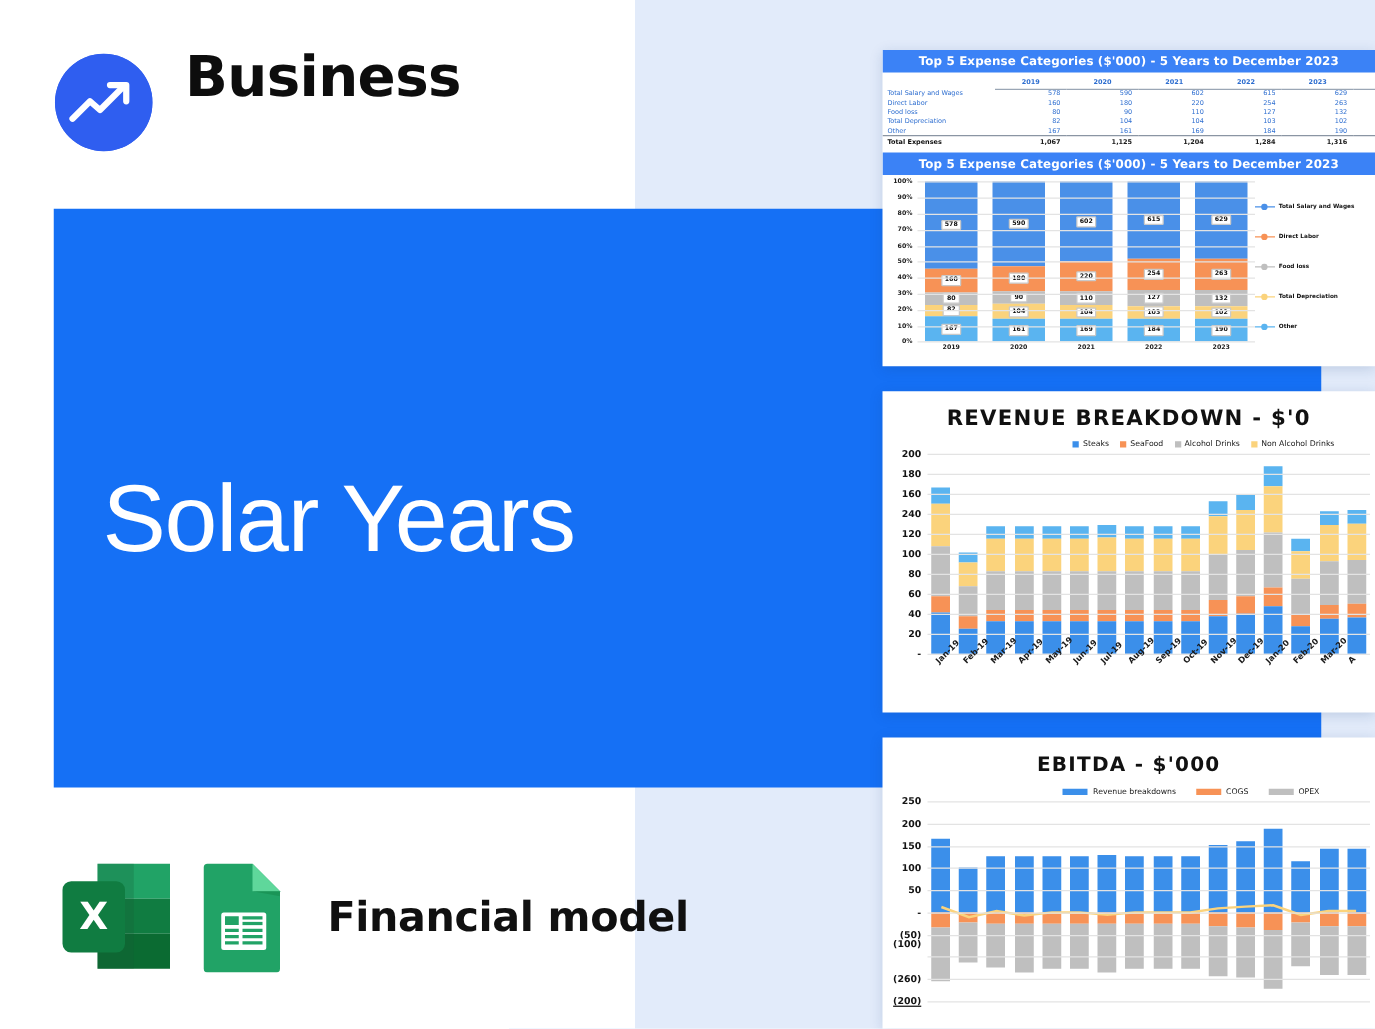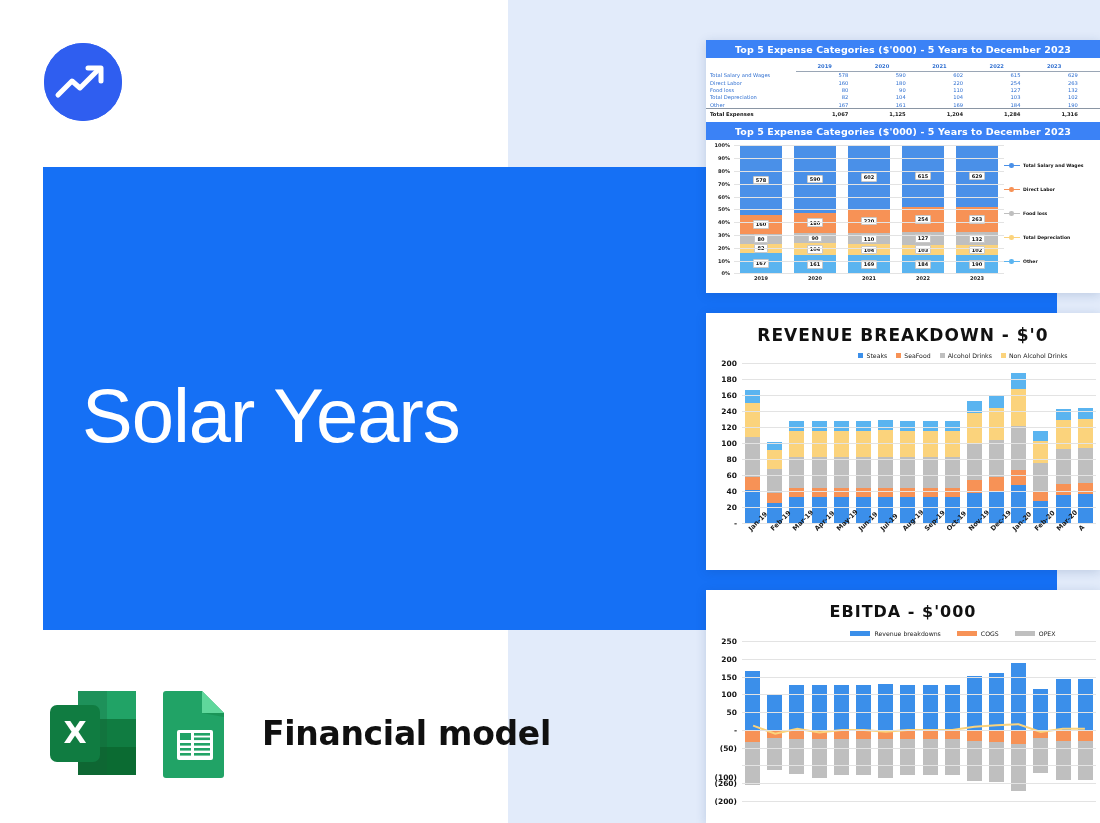--- a/index.html
+++ b/index.html
@@ -122,20 +122,21 @@
 
   <div class="logo-wrap">
     <div class="logo-mark">
       <svg width="78" height="78" viewBox="0 0 78 78">
         <circle cx="39" cy="39" r="39" fill="#2f5ef0"></circle>
         <path d="M14 52 L28 38 L36 45 L55 26" stroke="#fff" stroke-width="5" fill="none" stroke-linecap="round" stroke-linejoin="round"></path>
         <path d="M44 25 L57 25 L57 38" stroke="#fff" stroke-width="5" fill="none" stroke-linecap="round" stroke-linejoin="round"></path>
       </svg>
     </div>
     <div class="logo-text">
+      <div class="logo-line1">Business</div>
     </div>
   </div>
 
   <div class="hero-title">Solar Years</div>
 
   <div class="badges">
     <div class="xls-icon">
       <svg width="92" height="90" viewBox="0 0 92 90">
         <rect x="30" y="3" width="58" height="28" fill="#21a366"></rect>
         <rect x="30" y="31" width="58" height="28" fill="#107c41"></rect>
@@ -608,23 +609,23 @@
           <span class="leg-bar" style="background: rgb(247, 146, 86);"></span>
           <span>COGS</span>
         </div>
         <div class="leg-item">
           <span class="leg-bar" style="background: rgb(191, 191, 191);"></span>
           <span>OPEX</span>
         </div>
       </div>
     <div class="plot-area" style="height:185px">
       <div class="yaxis" id="eb-yaxis" style="height:160px">
-          <div style="top: 160px;">(200)</div>
+          <div style="top: 160px; text-decoration: underline;">(200)</div>
           <div style="top: 142.222px;">(260)</div>
-          <div style="top: 136px;">(100)</div>
+          <div style="top: 114px;">(100)</div>
           <div style="top: 106.667px;">(50)</div>
           <div style="top: 88.8889px;">-</div>
           <div style="top: 71.1111px;">50</div>
           <div style="top: 53.3333px;">100</div>
           <div style="top: 35.5556px;">150</div>
           <div style="top: 17.7778px;">200</div>
           <div style="top: 0px; margin-left: 32px;">250</div>
         </div>
       <div class="plot" id="eb-plot" style="height:160px">
         <div class="bars" id="eb-bars">

